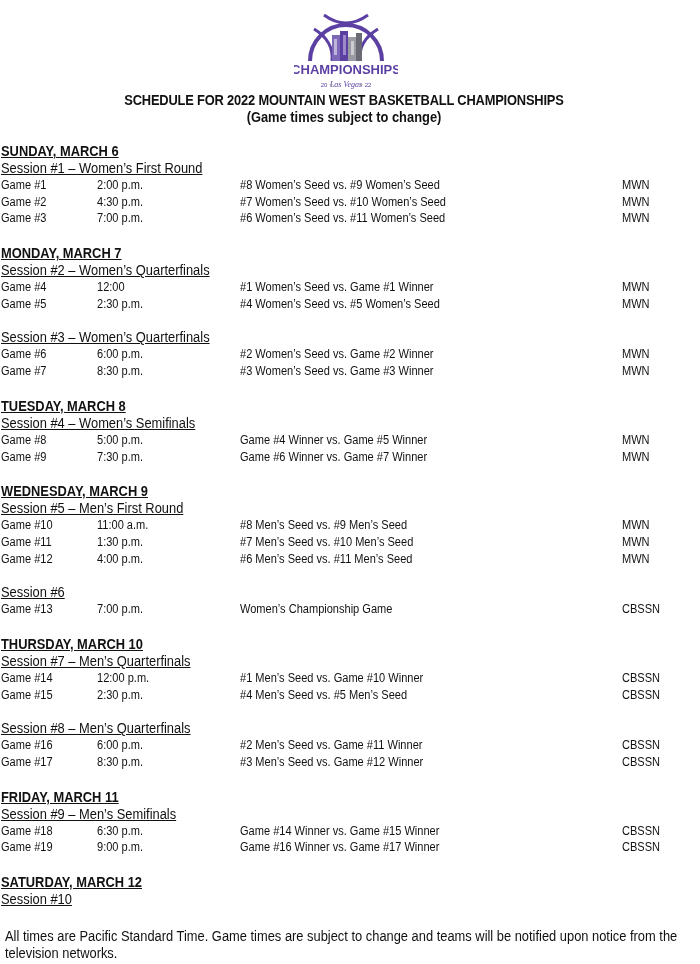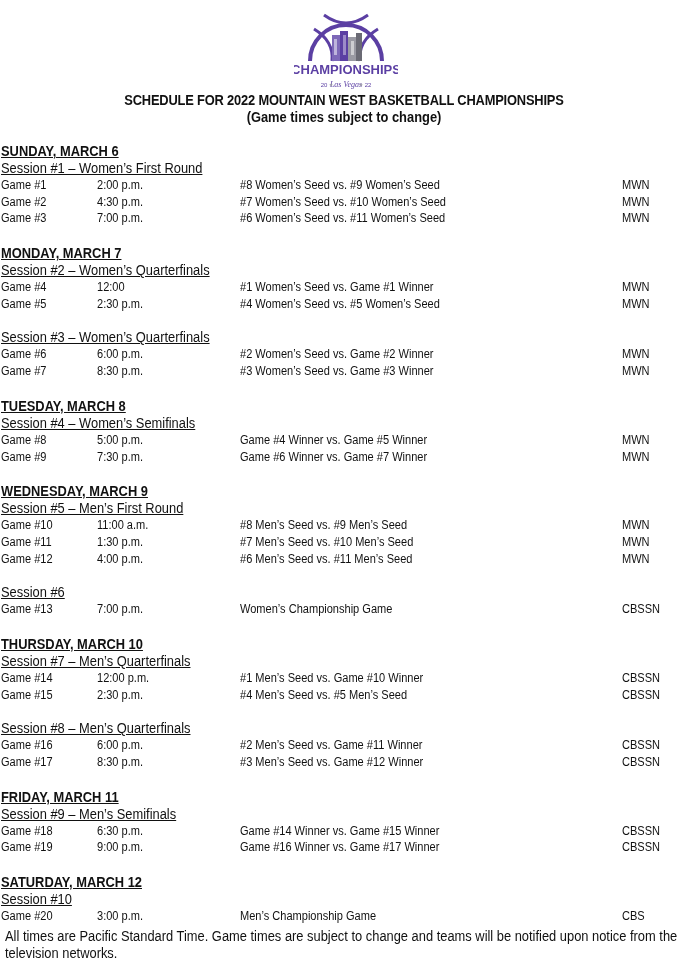--- a/index.html
+++ b/index.html
@@ -215,22 +215,16 @@
         </div>
         <div class="game">
           <span class="g-num">Game #19</span>
           <span class="g-time">9:00 p.m.</span>
           <span class="g-match">Game #16 Winner vs. Game #17 Winner</span>
           <span class="g-net">CBSSN</span>
         </div>
       </div></div>
     <div class="day"><div class="day-title">SATURDAY, MARCH 12</div><div class="session">
         <span class="session-title">Session #10</span>
-        <div class="game">
-          <span class="g-num">Game #20</span>
-          <span class="g-time">3:00 p.m.</span>
-          <span class="g-match">Men’s Championship Game</span>
-          <span class="g-net">CBS</span>
-        </div>
       </div></div>
   </div>
 
 <div class="footer">All times are Pacific Standard Time.  Game times are subject to change and teams will be notified upon notice from the television networks.</div>
 
 </body></html>

